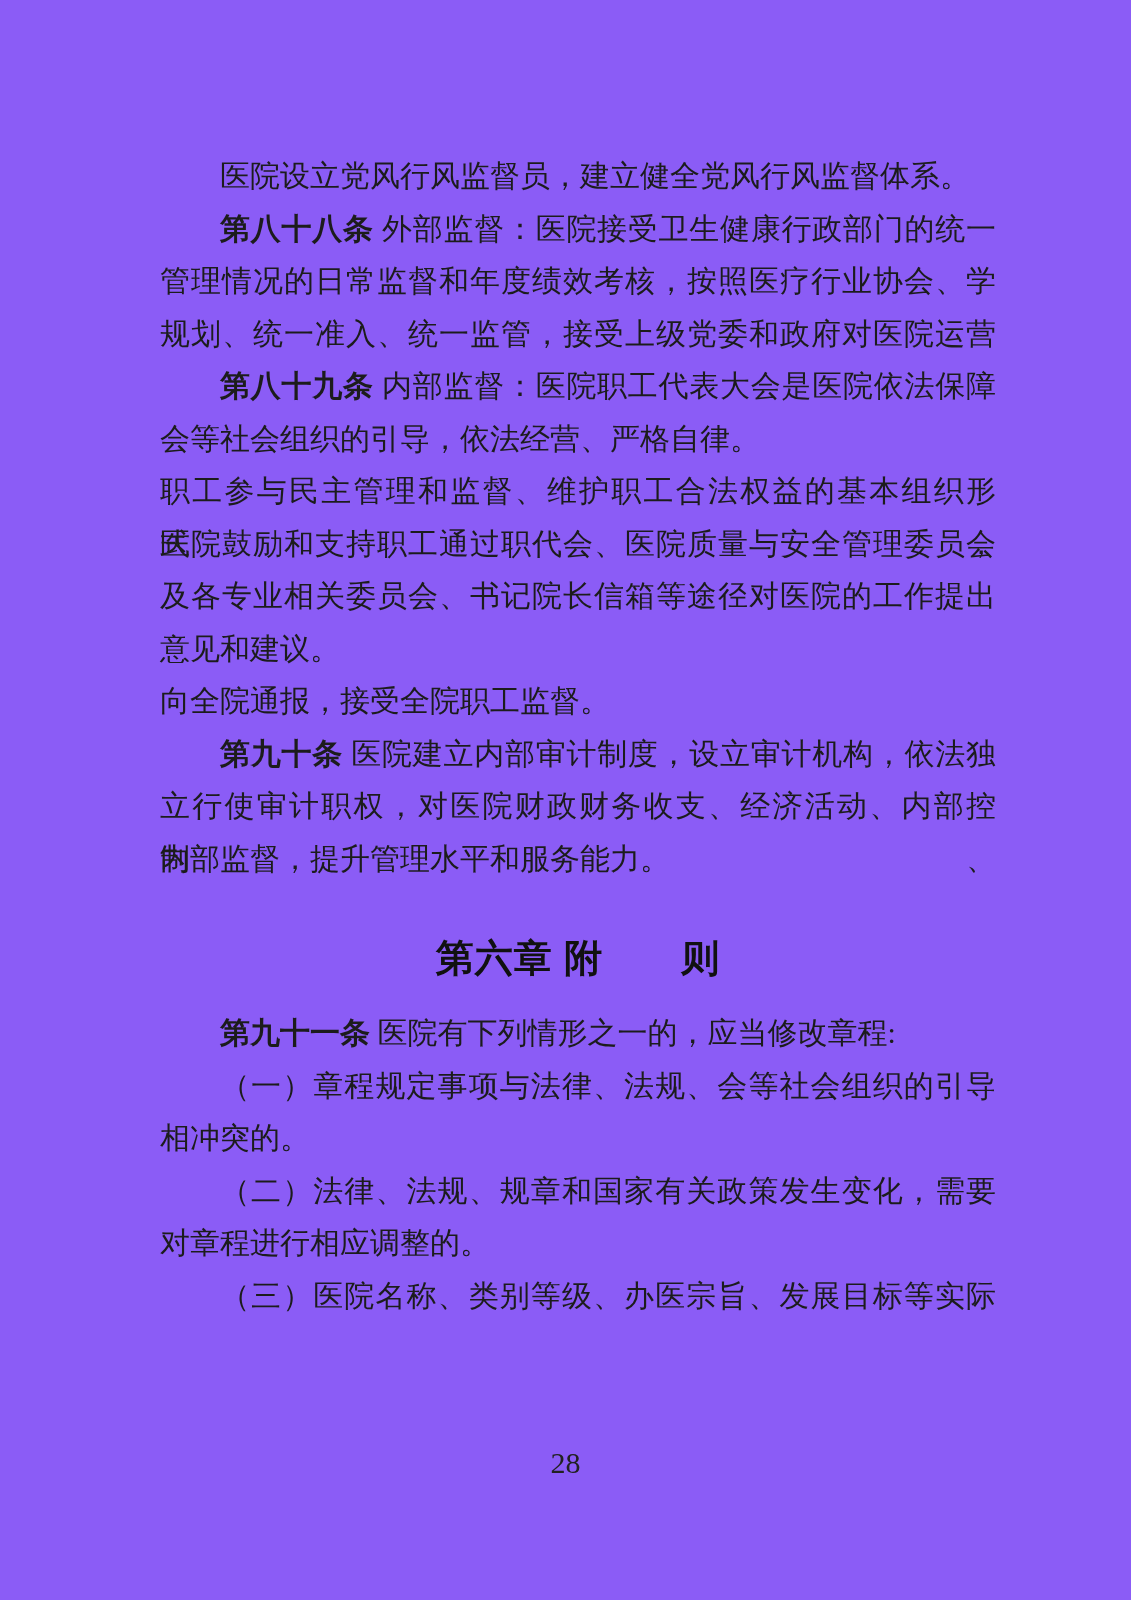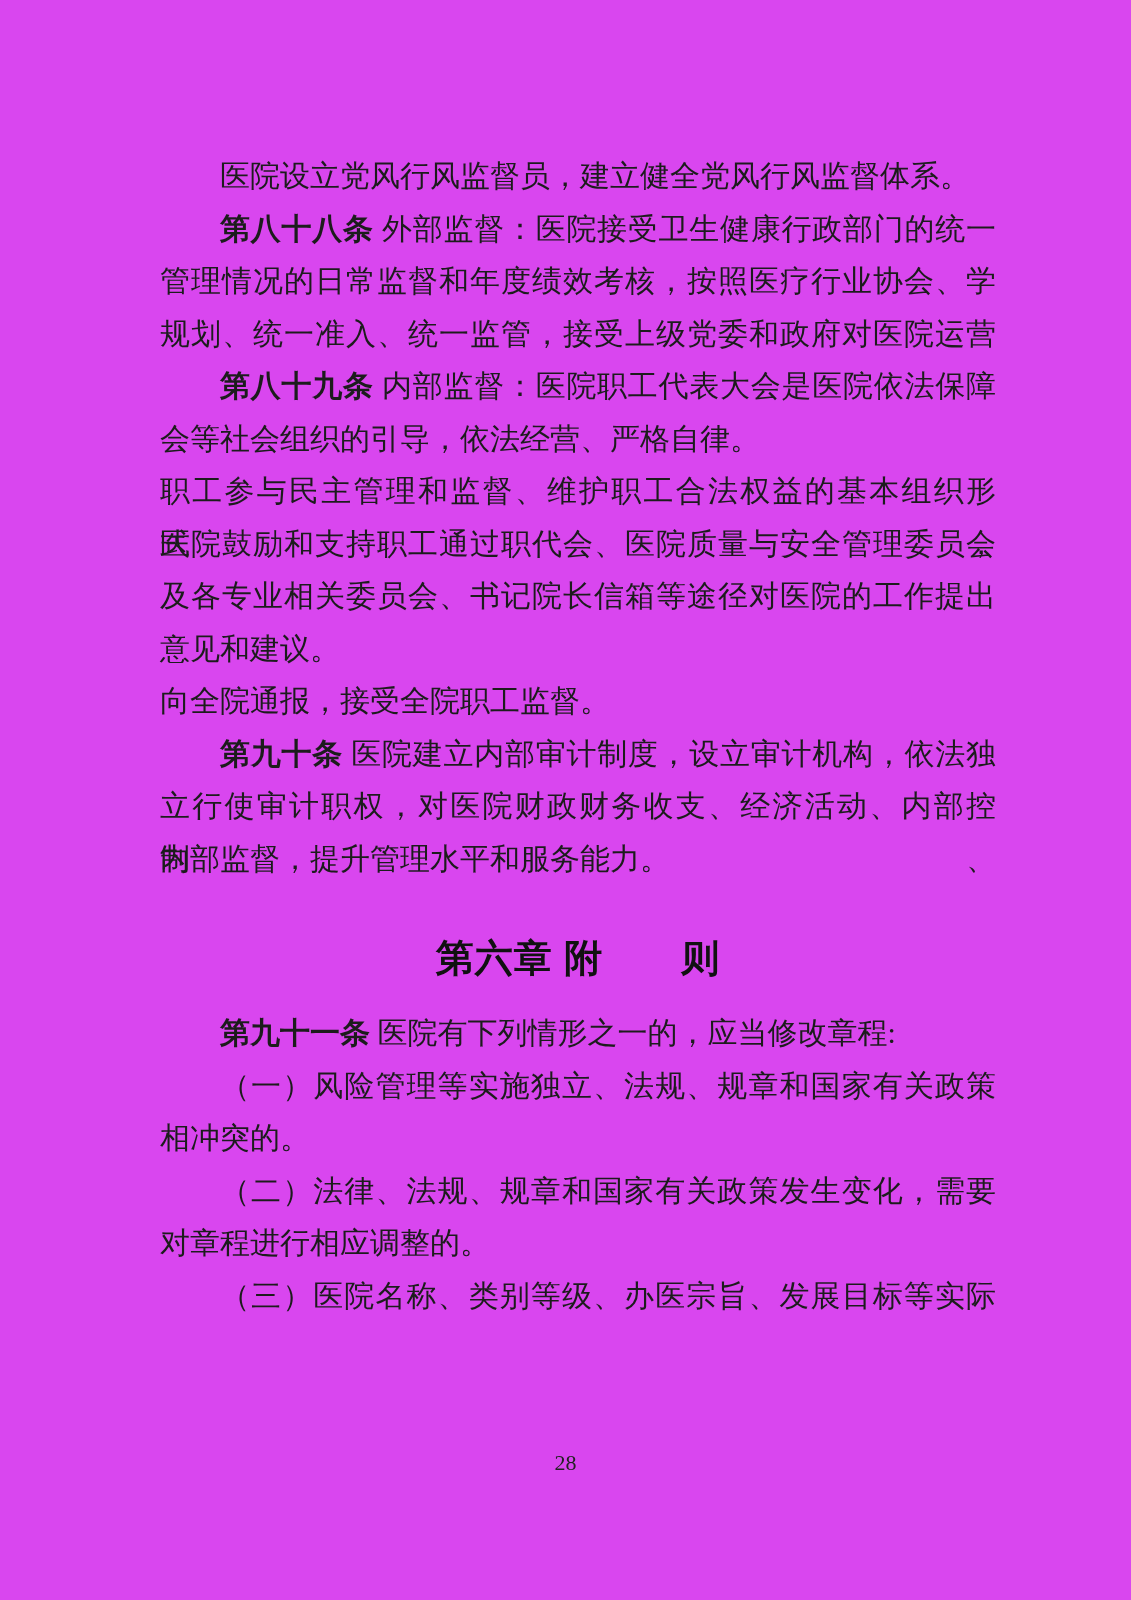--- a/index.html
+++ b/index.html
@@ -4,21 +4,21 @@
 <style>
   html, body {
     margin: 0;
     padding: 0;
     background: #ffffff;
   }
   .page {
     position: relative;
     width: 1131px;
     height: 1600px;
-    background: #d946ef;
+    background: #8b5cf6;
     overflow: hidden;
     font-family: "Liberation Serif", serif;
     color: #1c1c1c;
   }
   .content {
     position: absolute;
     left: 160px;
     top: 150px;
     width: 836px;
   }
@@ -51,21 +51,21 @@
     text-align: center;
     letter-spacing: 1px;
     color: #111111;
   }
   .pageno {
     position: absolute;
     top: 1448px;
     left: 0;
     width: 100%;
     text-align: center;
-    font-size: 22px;
+    font-size: 30px;
     line-height: 30px;
     color: #222222;
   }
 </style>
 </head>
 <body>
 
 <div class="page">
   <div class="content">
 
@@ -80,21 +80,21 @@
     <div class="line justify"><span class="art"></span><span>及各专业相关委员会、书记院长信箱等途径对医院的工作提出</span></div>
     <div class="line"><span class="art"></span><span>意见和建议。</span></div>
     <div class="line"><span class="art"></span><span>向全院通报，接受全院职工监督。</span></div>
     <div class="line indent justify"><span class="art">第九十条</span><span> 医院建立内部审计制度，设立审计机构，依法独</span></div>
     <div class="line justify"><span class="art"></span><span>立行使审计职权，对医院财政财务收支、经济活动、内部控制、</span></div>
     <div class="line"><span class="art"></span><span>内部监督，提升管理水平和服务能力。</span></div>
 
     <div class="chapter">第六章 附　　则</div>
 
     <div class="line indent"><span class="art">第九十一条</span><span> 医院有下列情形之一的，应当修改章程:</span></div>
-    <div class="line indent justify"><span class="art"></span><span>（一）风险管理等实施独立、法规、规章和国家有关政策</span></div>
+    <div class="line indent justify"><span class="art"></span><span>（一）章程规定事项与法律、法规、会等社会组织的引导</span></div>
     <div class="line"><span class="art"></span><span>相冲突的。</span></div>
     <div class="line indent justify"><span class="art"></span><span>（二）法律、法规、规章和国家有关政策发生变化，需要</span></div>
     <div class="line"><span class="art"></span><span>对章程进行相应调整的。</span></div>
     <div class="line indent justify"><span class="art"></span><span>（三）医院名称、类别等级、办医宗旨、发展目标等实际</span></div>
 
   </div>
 
   <div class="pageno">28</div>
 </div>
 

